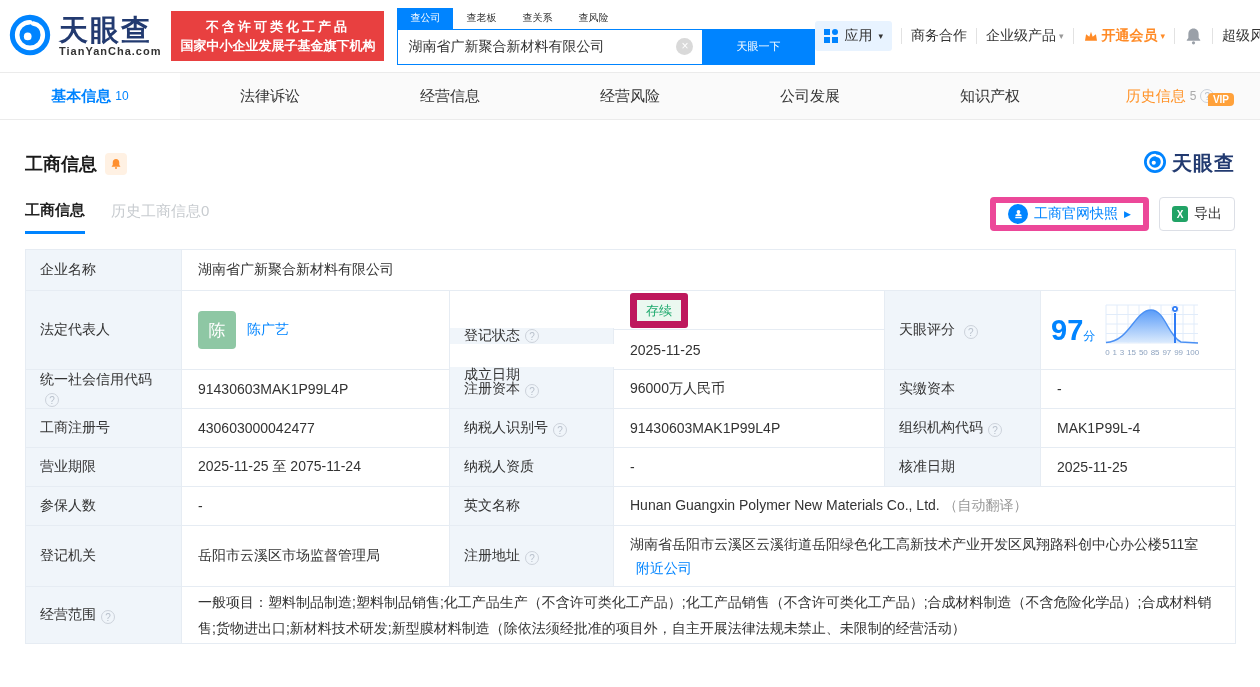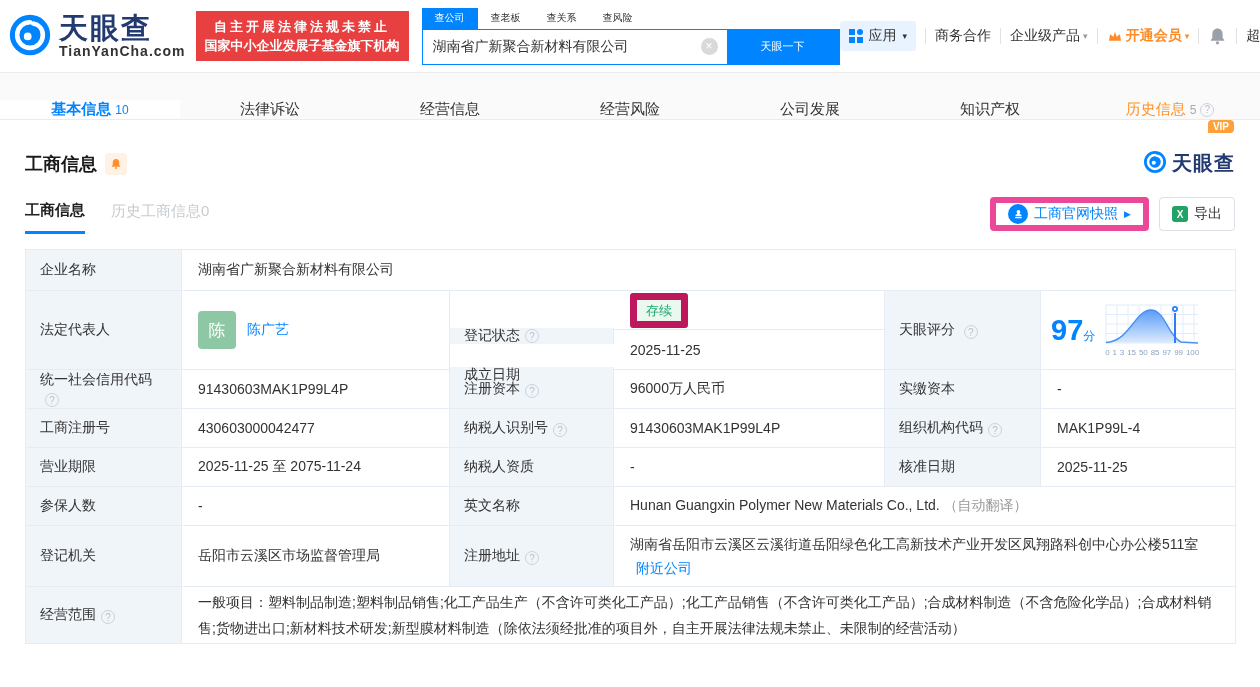--- a/index.html
+++ b/index.html
@@ -3,21 +3,21 @@
 <meta charset="utf-8">
 <style>
   * { margin:0; padding:0; box-sizing:border-box; }
   html,body { width:1260px; height:687px; overflow:hidden; }
   body { font-family:"Liberation Sans","DejaVu Sans",sans-serif; font-size:14px; color:#333; background:#fff; }
 
   
   .topbar { height:72px; display:flex; align-items:center; padding:0 10px 0 8px; background:#fff; }
   .logo { display:flex; align-items:center; gap:7px; cursor:pointer; flex:0 0 auto; }
   .logo-cn { font-size:29px; font-weight:bold; color:#223a70; letter-spacing:2px; line-height:30px; }
-  .logo-en { font-size:14px; font-weight:bold; color:#333; letter-spacing:1px; }
+  .logo-en { font-size:11px; font-weight:bold; color:#333; letter-spacing:1px; }
   .banner { margin-left:10px; background:#e84040; color:#fff; padding:6px 9px; font-size:13px; font-weight:bold; line-height:19px; text-align:center; flex:0 0 auto; }
   .banner .b1 { letter-spacing:3px; }
   .search-wrap { margin-left:13px; width:418px; flex:0 0 auto; }
   .search-tabs { display:flex; align-items:flex-end; }
   .stab { padding:3px 13px 4px; font-size:10px; color:#333; cursor:pointer; }
   .stab.active { background:#0084ff; color:#fff; }
   .search-bar { display:flex; height:36px; border:1px solid #0084ff; }
   .search-input { flex:1; border:none; outline:none; padding:0 10px; font-size:14px; color:#333; font-family:inherit; }
   .clear-ic { width:17px; height:17px; border-radius:50%; background:#d9d9d9; color:#fff; font-size:12px; line-height:16px; text-align:center; margin:auto 9px auto 0; cursor:pointer; flex:0 0 auto; }
   .search-btn { width:112px; background:#0084ff; color:#ffffff; border:none; font-size:11px; cursor:pointer; font-family:inherit; }
@@ -27,21 +27,21 @@
   .grid-ic i { background:#0084ff; display:block; }
   .grid-ic i.dot { border-radius:50%; }
   .tdivider { width:1px; height:16px; background:#e2e2e2; margin:0 9px; }
   .nav-item { display:flex; align-items:center; gap:3px; cursor:pointer; color:#333; white-space:nowrap; }
   .nav-item.vip { color:#ff8b27; font-weight:bold; }
   .caret { font-size:9px; color:#999; }
   .nav-item.vip .caret { color:#ff8b27; }
   .bell-btn { display:flex; align-items:center; cursor:pointer; }
 
   
-  .tabbar { height:48px; background:#fafafa; border-top:1px solid #ebebeb; border-bottom:1px solid #ebebeb; display:flex;align-items:flex-end; }
+  .tabbar { height:48px; background:#fafafa; border-top:1px solid #ebebeb; border-bottom:1px solid #ebebeb; display:flex; }
   .tab { flex:1; display:flex; align-items:center; justify-content:center; font-size:15px; color:#333; cursor:pointer; position:relative; }
   .tab.active { background:#fff; color:#0084ff; font-weight:bold; }
   .tab .count { font-size:12px; margin-left:4px; font-weight:normal; }
   .tab.active .count { color:#0084ff; }
   .tab.history { color:#ff9329; }
   .tab.history .count { color:#aaa; }
   .vip-badge { position:absolute; top:20px; right:26px; background:#ffa13a; color:#fff; font-size:10px; font-weight:bold; padding:1px 5px; border-radius:4px 4px 4px 0; line-height:11px; }
   .q { display:inline-flex; width:14px; height:14px; border-radius:50%; border:1px solid #ccd2da; color:#b9c1cc; font-size:10px; align-items:center; justify-content:center; margin-left:5px; vertical-align:-2px; cursor:pointer; flex:0 0 auto; }
   .tab .q { margin-left:4px; }
 
@@ -99,21 +99,21 @@
           <path d="M24 10 a14 14 0 1 0 14 14 c0-7-4.5-11.5-10.5-12.5" fill="none" stroke="#fff" stroke-width="5" stroke-linecap="round"></path>
           <circle cx="21.5" cy="25.5" r="4.2" fill="#fff"></circle>
         </svg>
     </span>
     <span>
       <div class="logo-cn">天眼查</div>
       <div class="logo-en">TianYanCha.com</div>
     </span>
   </div>
   <div class="banner">
-    <div class="b1">自主开展法律法规未禁止</div>
+    <div class="b1">不含许可类化工产品</div>
     <div>国家中小企业发展子基金旗下机构</div>
   </div>
   <div class="search-wrap">
     <div class="search-tabs">
       <span class="stab active">查公司</span>
       <span class="stab">查老板</span>
       <span class="stab">查关系</span>
       <span class="stab">查风险</span>
     </div>
     <div class="search-bar">

